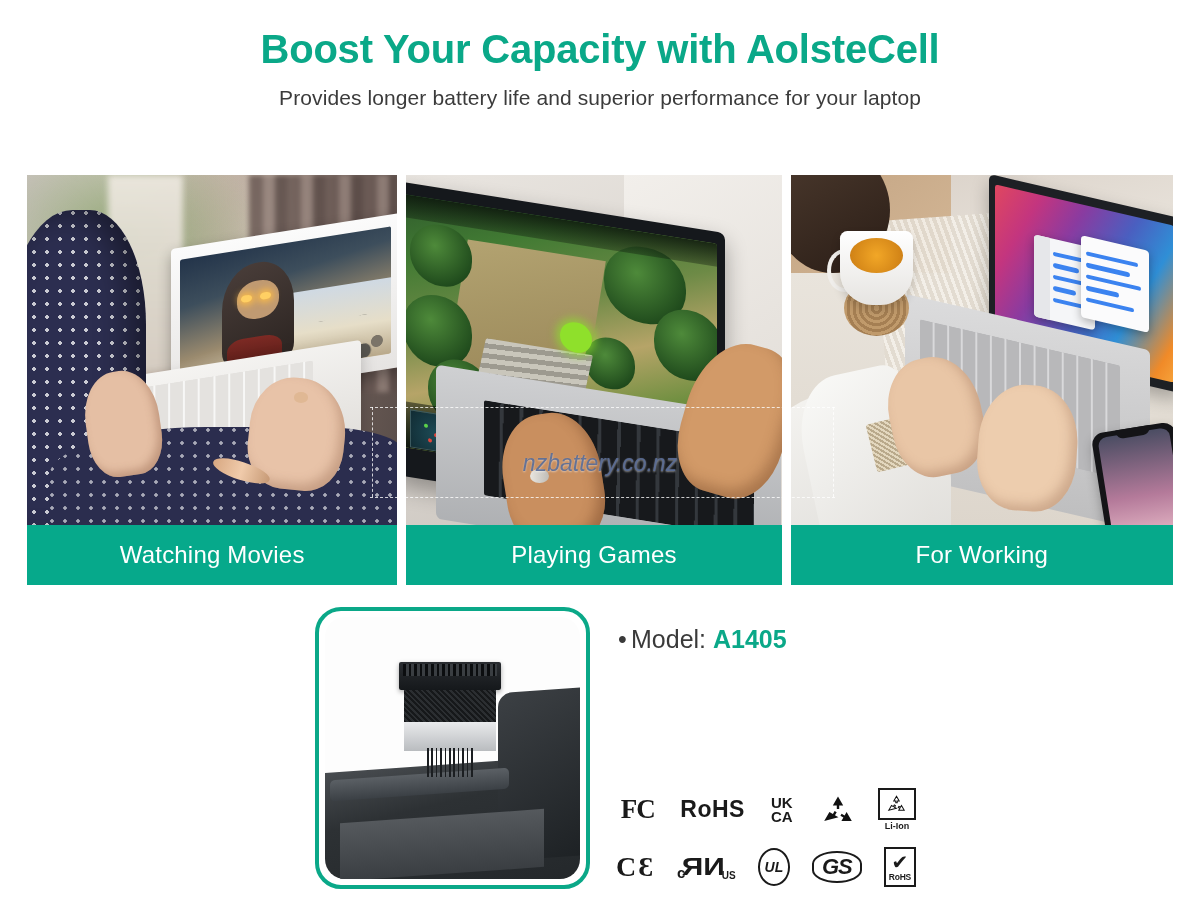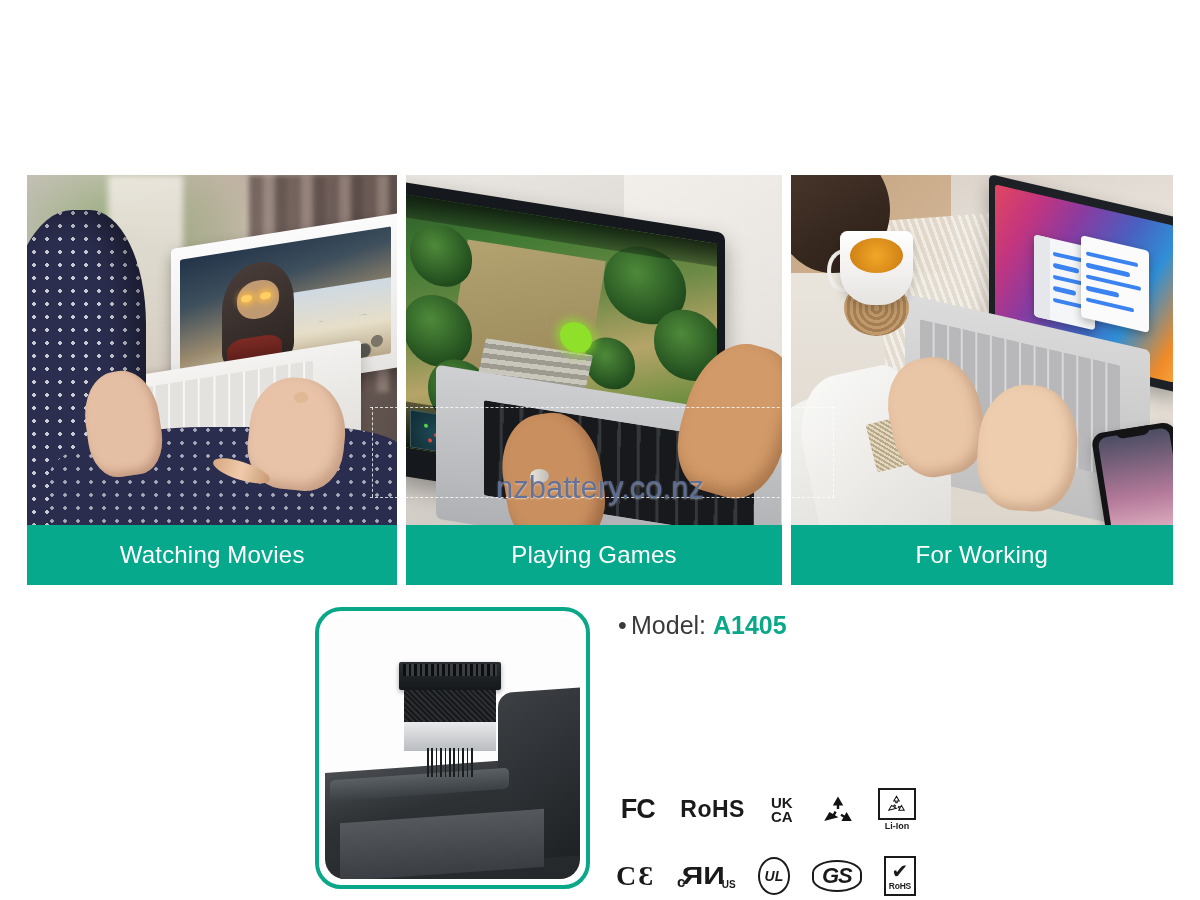--- a/index.html
+++ b/index.html
@@ -244,23 +244,24 @@
   
   .watermark{position:absolute;left:0;top:0;width:1200px;height:900px;pointer-events:none;}
   .wm-big{
     position:absolute;left:50%;top:437px;transform:translateX(-50%);
     font-size:86px;font-weight:bold;letter-spacing:-1px;
     color:transparent;
     -webkit-text-stroke:2px rgba(255,255,255,.62);
     white-space:nowrap;line-height:1;
   }
   .wm-small{
-    position:absolute;left:50%;top:470px;transform:translateX(-50%);
-    font-size:31px;color:rgba(90,108,150,.92);white-space:nowrap;
+    position:absolute;left:50%;top:450px;transform:translateX(-50%);
+    font-size:23px;color:rgba(90,108,150,.92);white-space:nowrap;
     text-shadow:0 1px 2px rgba(255,255,255,.5);
+    font-style:italic;
   }
 
   
   .bottom{
     position:absolute;left:0;top:607px;width:1200px;height:293px;
     display:flex;
   }
   .product-frame{
     position:absolute;left:315px;top:0px;
     width:275px;height:282px;
@@ -286,57 +287,59 @@
   .conn-pins{position:absolute;left:30.5%;top:18%;width:37%;height:4.5%;
     background:repeating-linear-gradient(90deg,#0b0d0f 0 2.6px,#3a3e42 2.6px 5.6px);}
   .conn-ribbonA{position:absolute;left:31%;top:28%;width:36%;height:12%;
     background:repeating-linear-gradient(45deg,#16181a 0 2px,#2b2e31 2px 4px);}
   .conn-ribbonB{position:absolute;left:31%;top:40%;width:36%;height:11%;
     background:linear-gradient(180deg,#e9eaec,#b9bcbf);}
   .conn-wires{position:absolute;left:40%;top:50%;width:19%;height:11%;
     background:repeating-linear-gradient(90deg,#1b1e21 0 1.6px,transparent 1.6px 4.4px);}
 
   .specs{
-    position:absolute;left:618px;top:6px;width:320px;
+    position:absolute;left:618px;top:20px;width:320px;
   }
   .spec-line{
     font-size:25px;color:#3a3a3a;
     line-height:1.0;
     margin-bottom:19px;
     white-space:nowrap;
   }
   .spec-line .bullet{display:inline-block;width:13px;color:#3a3a3a;}
   .spec-line .val{color:#0aa888;font-weight:bold;}
 
   .badges{
     position:absolute;left:616px;top:180px;width:300px;
   }
   .badge-row{display:flex;align-items:center;gap:22px;height:45px;}
   .badge{display:flex;align-items:center;justify-content:center;color:#1a1a1a;}
-  .b-fcc{font-size:27px;font-weight:bold;letter-spacing:-1px;font-family:Liberation Sans, sans-serif;}
+  .b-fcc{font-size:27px;font-weight:bold;letter-spacing:-1px;font-family:Liberation Serif, serif;}
   .b-rohs{font-size:23px;font-weight:bold;letter-spacing:.5px;}
   .b-ukca{font-size:15px;font-weight:bold;line-height:.92;text-align:center;letter-spacing:0;}
   .b-ce{font-size:28px;font-weight:bold;letter-spacing:2px;font-family:"Liberation Serif",serif;}
   .b-cul{font-size:15px;font-weight:bold;display:flex;align-items:flex-end;gap:1px;}
   .b-cul .ru{font-size:24px;transform:scaleX(1.25);display:inline-block;}
   .b-box{border:2px solid #1a1a1a;padding:2px 4px;text-align:center;}
   .b-liion{font-size:9px;font-weight:bold;margin-top:1px;text-align:center;}
   .b-rohschk{border:2px solid #1a1a1a;width:34px;height:36px;display:flex;flex-direction:column;
     align-items:center;justify-content:center;}
   .b-rohschk .tick{font-size:20px;line-height:1;}
   .b-rohschk .lbl{font-size:8.5px;font-weight:bold;letter-spacing:-.2px;}
   .b-gs{font-size:22px;font-weight:bold;font-style:italic;border-radius:50%/40%;
     border:2px solid #1a1a1a;padding:1px 8px;letter-spacing:-1px;}
   .b-ul{width:34px;height:34px;border:2px solid #1a1a1a;border-radius:50%;
     display:flex;align-items:center;justify-content:center;font-size:14px;font-weight:bold;font-style:italic;}
 </style>
 </head>
 <body>
 
 <div class="header">
+  <h1 class="headline">Boost Your Capacity with AolsteCell</h1>
+  <p class="subhead">Provides longer battery life and superior performance for your laptop</p>
 </div>
 
 <div class="panel-row">
 
   <div class="panel p1">
     <div class="panel-photo">
       <div class="scene1">
         <div class="s1-wall"></div>
         <div class="s1-pillars"></div>
         <div class="s1-lid">
@@ -510,21 +513,21 @@
           <svg width="19" height="18" viewBox="0 0 32 30" aria-hidden="true">
             <path d="M16 2 L20.6 10 L17.2 10 L17.2 13 L14.8 13 L14.8 10 L11.4 10 Z" fill="none" stroke="#111" stroke-width="1.7"></path>
             <path d="M3 25.5 L7.6 17.6 L10.7 19.4 L12.3 16.7 L14.2 17.8 L12.6 20.5 L15.7 22.3 Z" fill="none" stroke="#111" stroke-width="1.7"></path>
             <path d="M29 25.5 L19.8 25.5 L21.6 22.4 L18.9 20.9 L20 19 L22.7 20.5 L24.4 17.4 Z" fill="none" stroke="#111" stroke-width="1.7"></path>
           </svg>
         </div>
         <div class="b-liion">Li-Ion</div>
       </div>
     </div>
 
-    <div class="badge-row" style="margin-top:21px;">
+    <div class="badge-row" style="margin-top:12px;">
       <div class="badge b-ce" style="width:46px;">CƐ</div>
       <div class="badge b-cul" style="width:62px;justify-content:center;">
         <span>c</span>
         <span class="ru">ЯИ</span>
         <span style="font-size:10px;">US</span>
       </div>
       <div class="badge b-ul">UL</div>
       <div class="badge b-gs">GS</div>
       <div class="badge b-rohschk">
         <span class="tick">✔</span>

